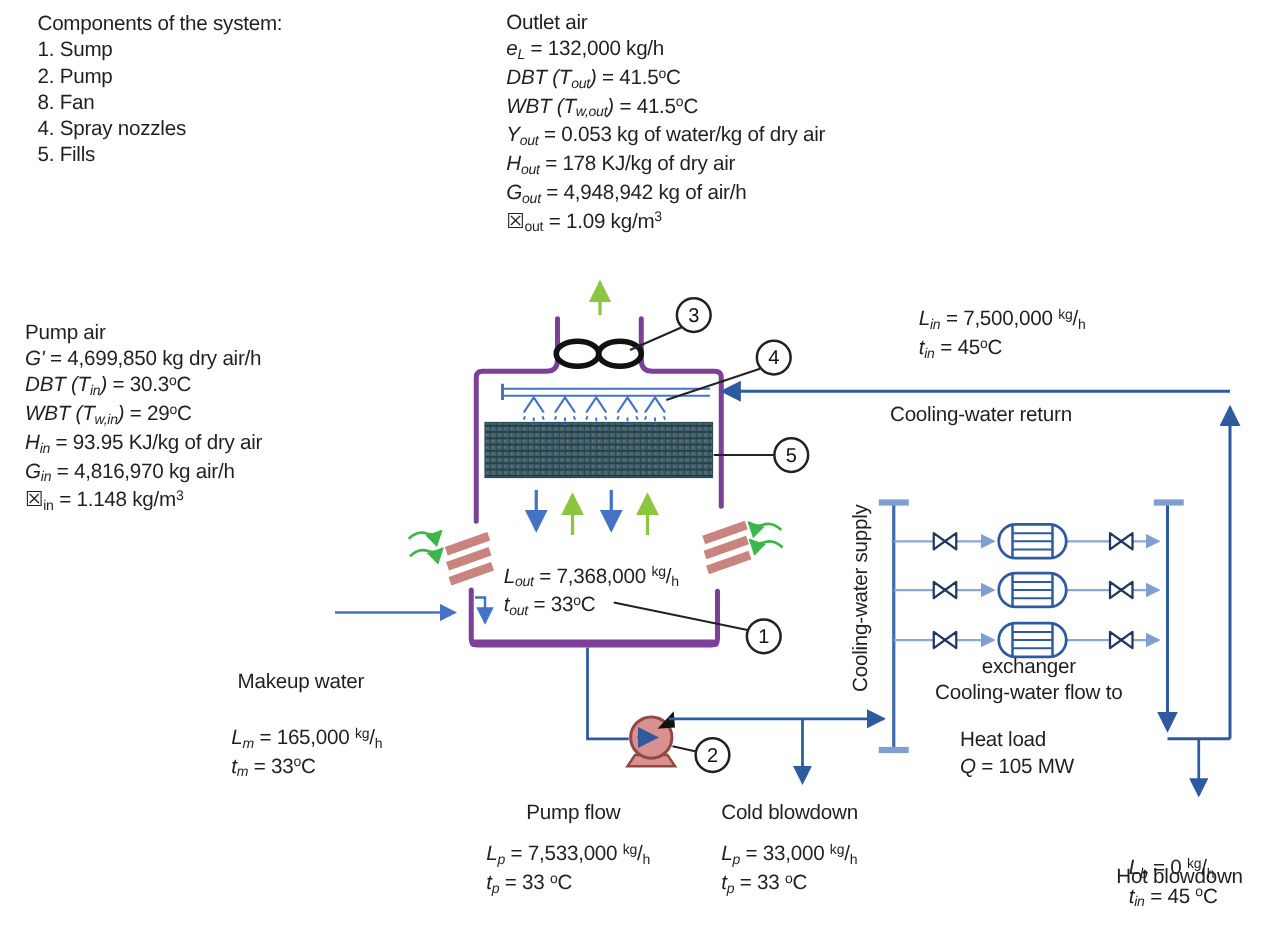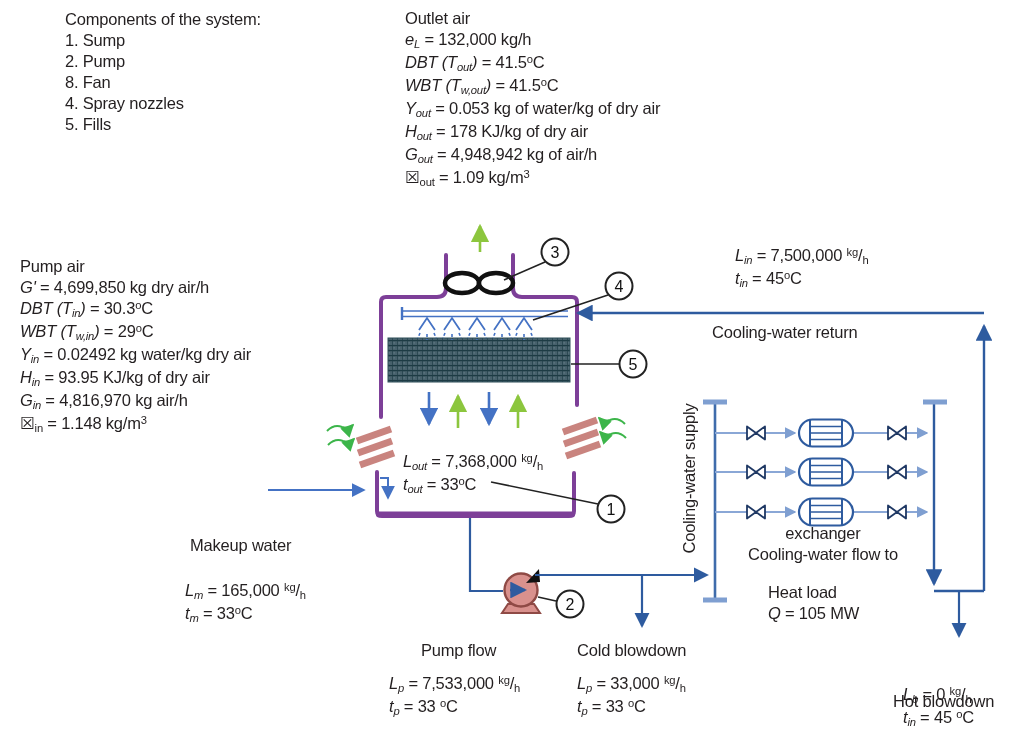--- a/index.html
+++ b/index.html
@@ -204,21 +204,21 @@
         <circle cx="619" cy="286" r="13.5" fill="#fff" stroke="#222" stroke-width="2"></circle>
         <text x="619" y="291.5">4</text>
         </g>
       <g>
         <circle cx="633" cy="364" r="13.5" fill="#fff" stroke="#222" stroke-width="2"></circle>
         <text x="633" y="369.5">5</text>
         </g>
     </g>
   </svg>
 
-  <div class="tblock" style="left:30px; top:9px;margin-left:35px;">
+  <div class="tblock" style="left:30px; top:9px;">
     <div>Components of the system:</div>
     <div>
         <div class="fline">1. Sump</div>
         <div class="fline">2. Pump</div>
         <div class="fline">8. Fan</div>
         <div class="fline">4. Spray nozzles</div>
         <div class="fline">5. Fills</div>
       </div>
   </div>
 
@@ -234,21 +234,20 @@
         <div class="fline">☒<sub>out</sub> = 1.09 kg/m<sup>3</sup></div>
       </div>
   </div>
 
   <div class="tblock" style="left:20px; top:256px;">
     <div>Pump air</div>
     <div>
         <div class="fline"><i>G'</i> = 4,699,850 kg dry air/h</div>
         <div class="fline"><i>DBT (T<sub>in</sub>)</i> = 30.3<sup>o</sup>C</div>
         <div class="fline"><i>WBT (T<sub>w,in</sub>)</i> = 29<sup>o</sup>C</div>
-        <div class="fline"><i>Y<sub>in</sub></i> = 0.02492 kg water/kg dry air</div>
         <div class="fline"><i>H<sub>in</sub></i> = 93.95 KJ/kg of dry air</div>
         <div class="fline"><i>G<sub>in</sub></i> = 4,816,970 kg air/h</div>
         <div class="fline">☒<sub>in</sub> = 1.148 kg/m<sup>3</sup></div>
       </div>
   </div>
 
   <div class="tblock" style="left:735px; top:245px;">
       <div class="fline"><i>L<sub>in</sub></i> = 7,500,000 <sup>kg</sup>/<sub>h</sub></div>
       <div class="fline"><i>t<sub>in</sub></i> = 45<sup>o</sup>C</div>
     </div>

